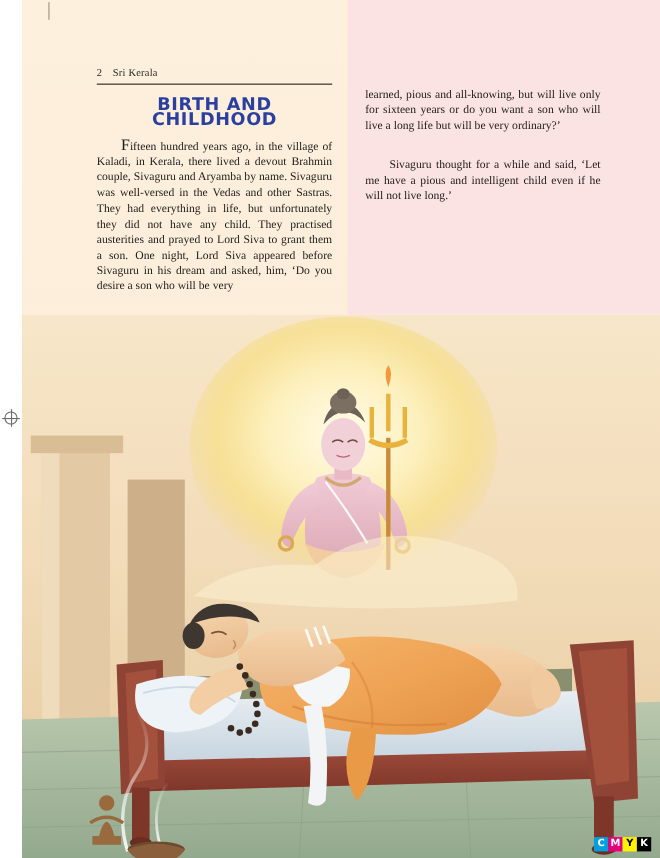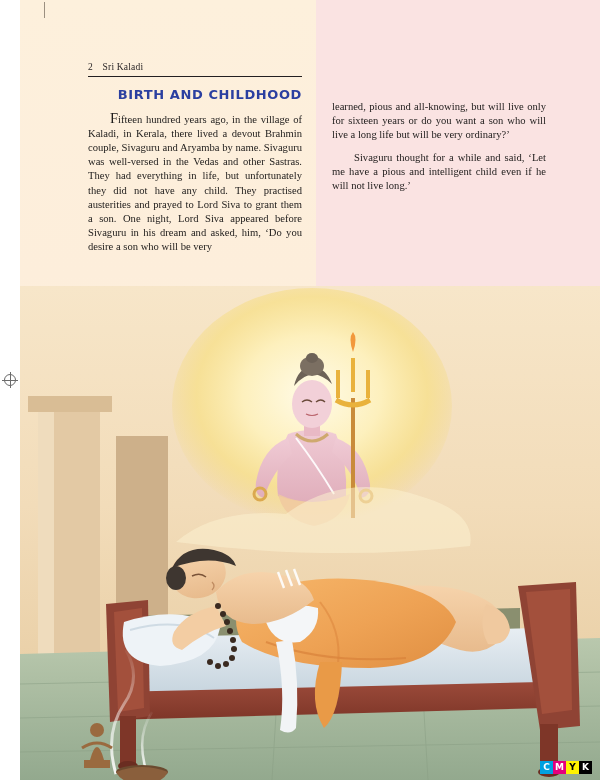--- a/index.html
+++ b/index.html
@@ -72,33 +72,33 @@
   
   .col {
     position: absolute;
     font-size: 10.6px;
     line-height: 14.1px;
     color: #1d1b1a;
     text-align: justify;
     text-justify: inter-word;
   }
   .col-left  { left: 88px;  top: 88px; width: 214px; }
-  .col-right { left: 332px; top: 100px; width: 214px; }
+  .col-right { left: 332px; top: 80px; width: 214px; }
 
   .chapter-title {
     font-family: "DejaVu Sans", sans-serif;
     font-weight: bold;
-    font-size: 13px;
+    font-size: 16px;
     letter-spacing: .6px;
     color: #2b3fa0;
     margin: 0 0 9px 0;
-    text-align: right;
+    text-align: center;
   }
   .para { margin: 0 0 0 0; text-indent: 22px; }
-  .para + .para { margin-top: 9px; }
+  .para + .para { margin-top: 22px; }
   .dropcap {
     font-size: 14.5px;
     line-height: 14px;
   }
   .col-right .para:first-child { text-indent: 0; }
 
   
   .illo {
     position: absolute;
     left: 20px; top: 286px; width: 580px; height: 494px;
@@ -132,21 +132,21 @@
   <div class="pink-band"></div>
 
   <div class="left-strip">
     <div class="reg-mark"></div>
     <div class="reg-circle"></div>
   </div>
   <div class="tick-v"></div>
 
   <div class="running-head">
     <span class="pg">2</span>
-    <span>Sri Kaladi</span>
+    <span>Sri Kerala</span>
     <div class="rule"></div>
   </div>
 
   <div class="col col-left">
     <h1 class="chapter-title">BIRTH AND CHILDHOOD</h1>
     <p class="para"><span class="dropcap">F</span><span>ifteen hundred  years ago, in the village of Kaladi, in Kerala, there lived a devout Brahmin couple, Sivaguru and Aryamba by name. Sivaguru was well-versed in the Vedas and other Sastras. They had everything in life, but unfortunately they did not have any child. They practised austerities and prayed to Lord Siva to grant them a son. One night, Lord Siva appeared before Sivaguru in his dream and asked, him, ‘Do you desire a son who will be very</span></p>
   </div>
 
   <div class="col col-right">
     <p class="para">learned, pious and all-knowing, but will live only for sixteen years or do you want a son who will live a long life but will be very ordinary?’</p>

